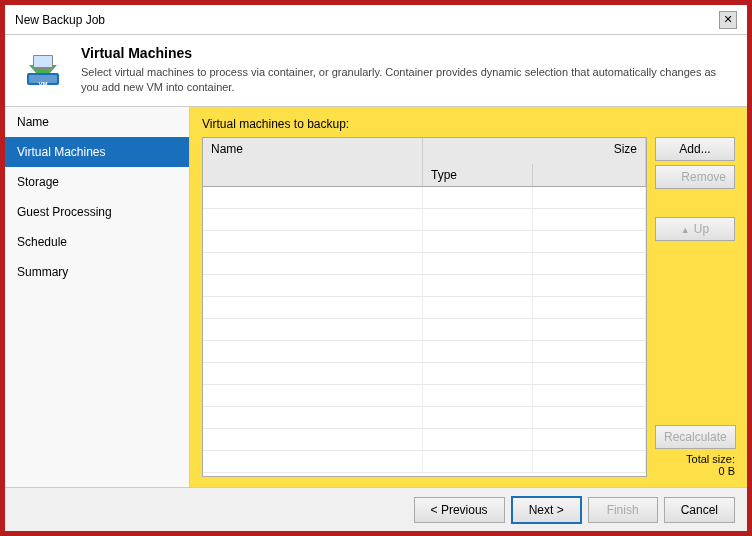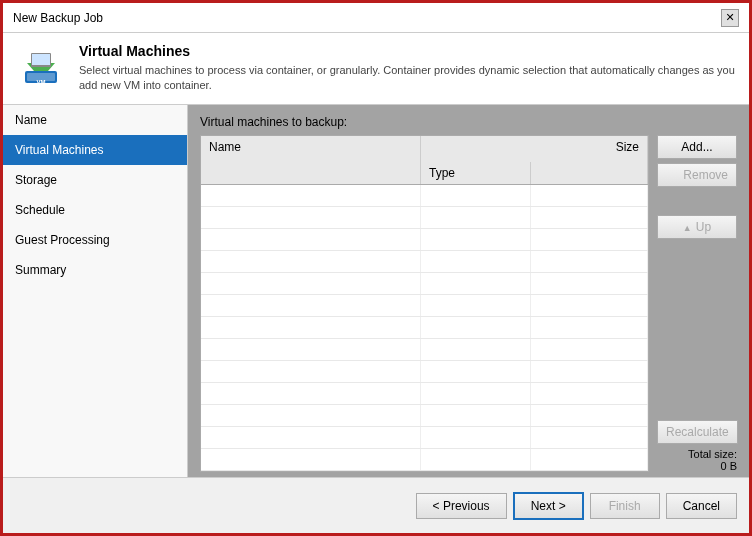--- a/index.html
+++ b/index.html
@@ -11,21 +11,21 @@
       justify-content: center;
       align-items: center;
       width: 752px;
       height: 536px;
       overflow: hidden;
     }
     .dialog {
       width: 752px;
       height: 536px;
       background: #f0f0f0;
-      border: 3px solid #b91c1c;
+      border: 5px solid #b91c1c;
       display: flex;
       flex-direction: column;
       box-shadow: 2px 2px 8px rgba(0,0,0,0.3);
     }
     .title-bar {
       background: #fff;
       border-bottom: 1px solid #ccc;
       padding: 6px 10px;
       display: flex;
       justify-content: space-between;
@@ -90,21 +90,21 @@
     }
     .sidebar-item.active {
       background: #1a6fbd;
       color: #fff;
     }
     .main-panel {
       flex: 1;
       padding: 10px 12px;
       display: flex;
       flex-direction: column;
-      background: #a3a3a3;
+      background: #fde047;
     }
     .vm-label {
       font-size: 12px;
       margin-bottom: 6px;
       color: #000;
     }
     .table-and-buttons {
       display: flex;
       gap: 8px;
       flex: 1;
@@ -182,21 +182,21 @@
     .total-size-label {
       font-weight: normal;
     }
     .footer {
       border-top: 1px solid #ccc;
       background: #f0f0f0;
       padding: 8px 12px;
       display: flex;
       justify-content: flex-end;
       gap: 6px;
-      height: 56px;
+      height: 44px;
       align-items: center;
     }
     .footer-btn {
       padding: 5px 16px;
       border: 1px solid #aaa;
       background: linear-gradient(to bottom, #f5f5f5, #e0e0e0);
       cursor: pointer;
       font-size: 12px;
       color: #000;
       min-width: 70px;
@@ -260,24 +260,24 @@
       <div class="sidebar-item">
         <span>Name</span>
       </div>
       <div class="sidebar-item active">
         <span>Virtual Machines</span>
       </div>
       <div class="sidebar-item">
         <span>Storage</span>
       </div>
       <div class="sidebar-item">
+        <span>Guest Processing</span>
+      </div>
+      <div class="sidebar-item">
         <span>Schedule</span>
-      </div>
-      <div class="sidebar-item">
-        <span>Guest Processing</span>
       </div>
       <div class="sidebar-item">
         <span>Summary</span>
       </div>
     </div>
 
     <div class="main-panel">
       <div class="vm-label">Virtual machines to backup:</div>
       <div class="table-and-buttons">
 

